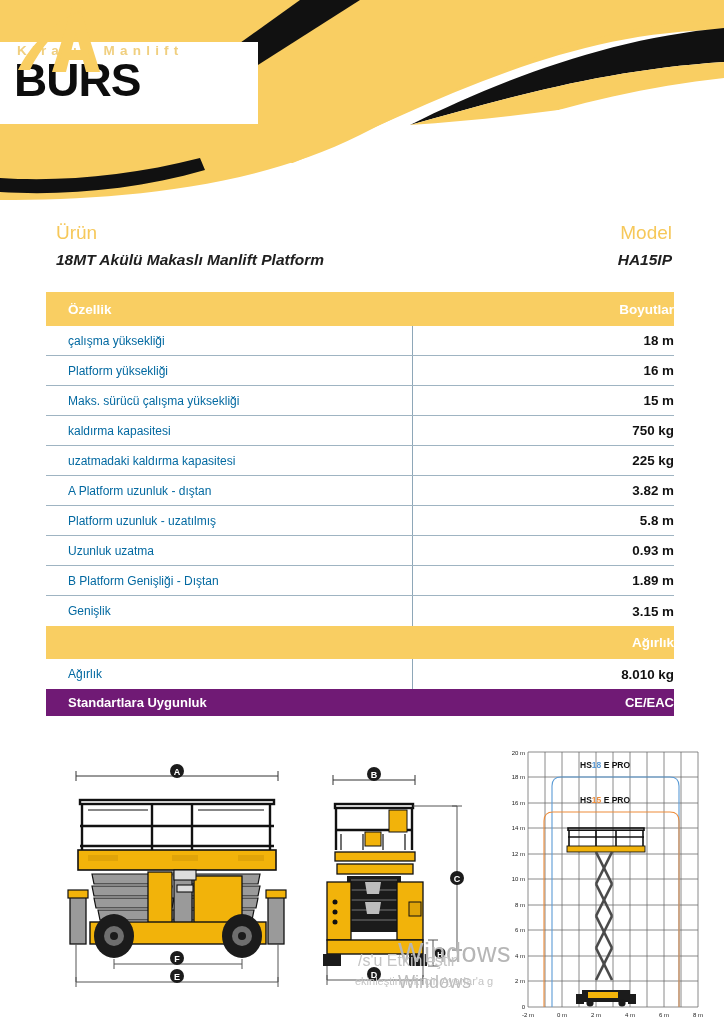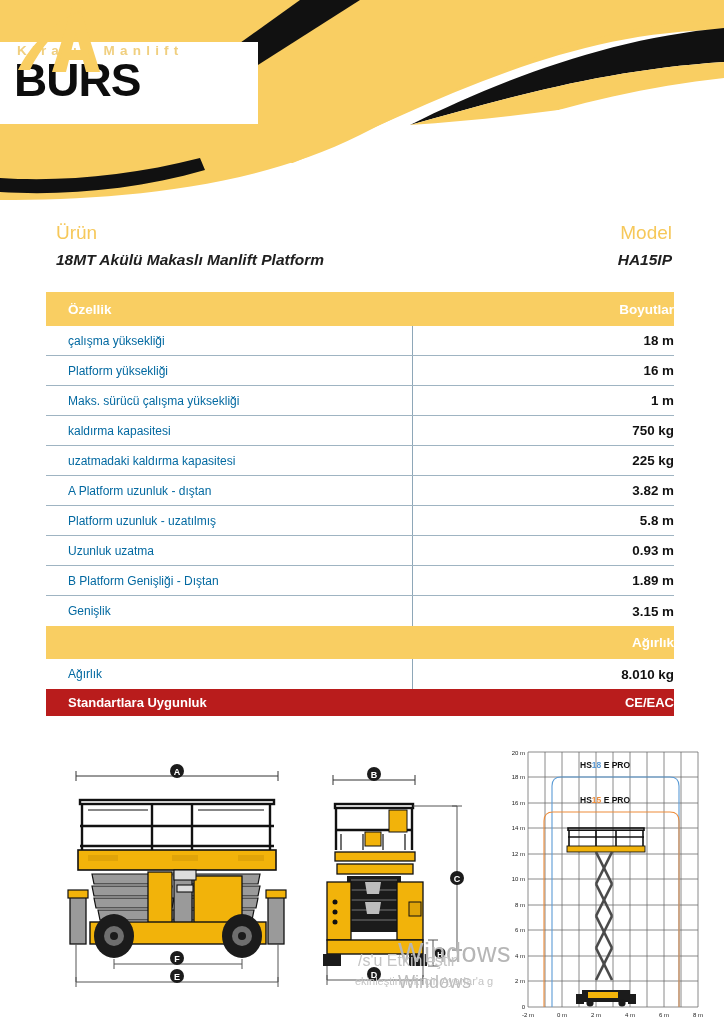--- a/index.html
+++ b/index.html
@@ -55,21 +55,21 @@
   .tdata .tc-r { font-size:13.4px; color:#111; font-weight:600; }
   .tdata .vdiv {
     position:absolute; left:366px; top:0; width:1px; height:100%;
     background:#8ea7b8;
   }
   .tdata.nobot { border-bottom:none; }
 
   .tsub { background:#f9ce62; height:33px; }
   .tsub .tc-r { color:#ffffff; font-size:13.5px; font-weight:600; }
 
-  .tfoot { background:#b91c1c; height:27px; }
+  .tfoot { background:#701a75; height:27px; }
   .tfoot .tc-l, .tfoot .tc-r { color:#ffffff; font-size:13px; font-weight:600; }
 
   
   .diagrams { position:absolute; left:0; top:742px; width:724px; height:282px; }
   .dgm { position:absolute; }
   .dgm-side { left:52px;  top:12px; width:248px; height:235px; }
   .dgm-front{ left:305px; top:12px; width:180px; height:235px; }
   .dgm-chart{ left:492px; top:0px;  width:222px; height:282px; }
 
   
@@ -143,21 +143,21 @@
       <div class="tc-r">18 m</div>
     </div>
     <div class="trow tdata">
       <div class="vdiv"></div>
       <div class="tc-l">Platform yüksekliği</div>
       <div class="tc-r">16 m</div>
     </div>
     <div class="trow tdata">
       <div class="vdiv"></div>
       <div class="tc-l">Maks. sürücü çalışma yüksekliği</div>
-      <div class="tc-r">1 m</div>
+      <div class="tc-r">15 m</div>
     </div>
     <div class="trow tdata">
       <div class="vdiv"></div>
       <div class="tc-l">kaldırma kapasitesi</div>
       <div class="tc-r">750 kg</div>
     </div>
     <div class="trow tdata">
       <div class="vdiv"></div>
       <div class="tc-l">uzatmadaki kaldırma kapasitesi</div>
       <div class="tc-r">225 kg</div>

